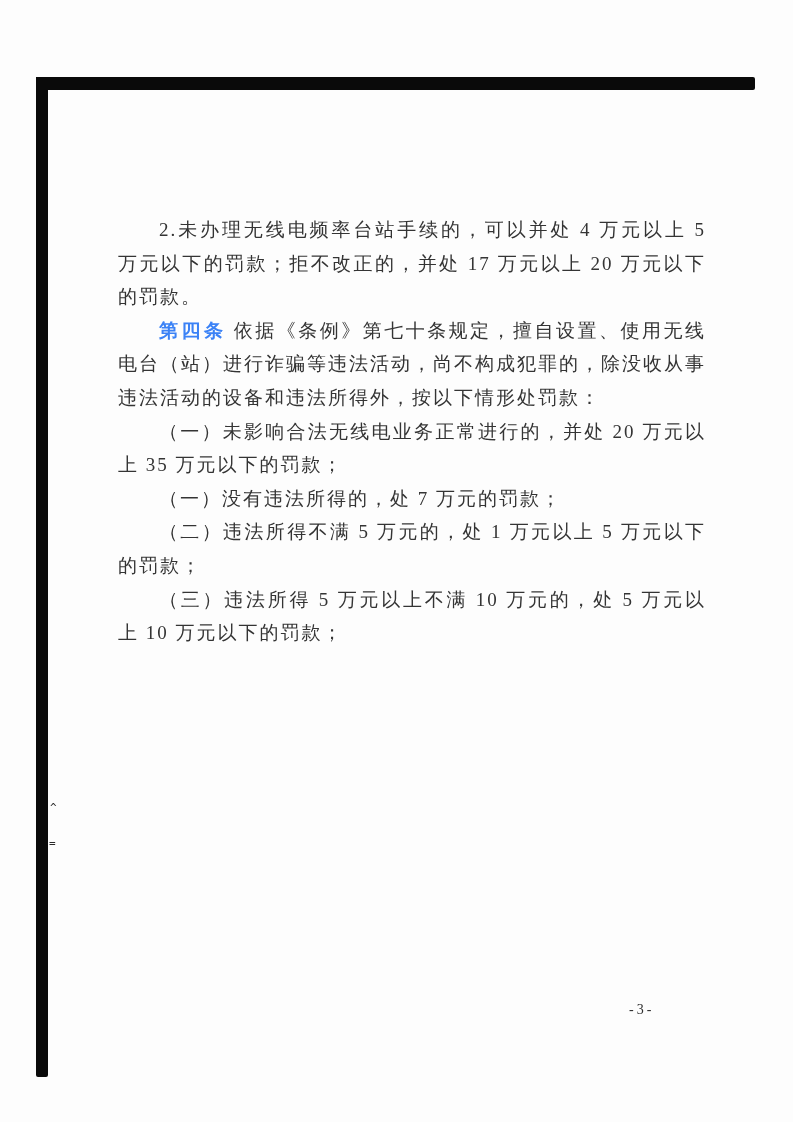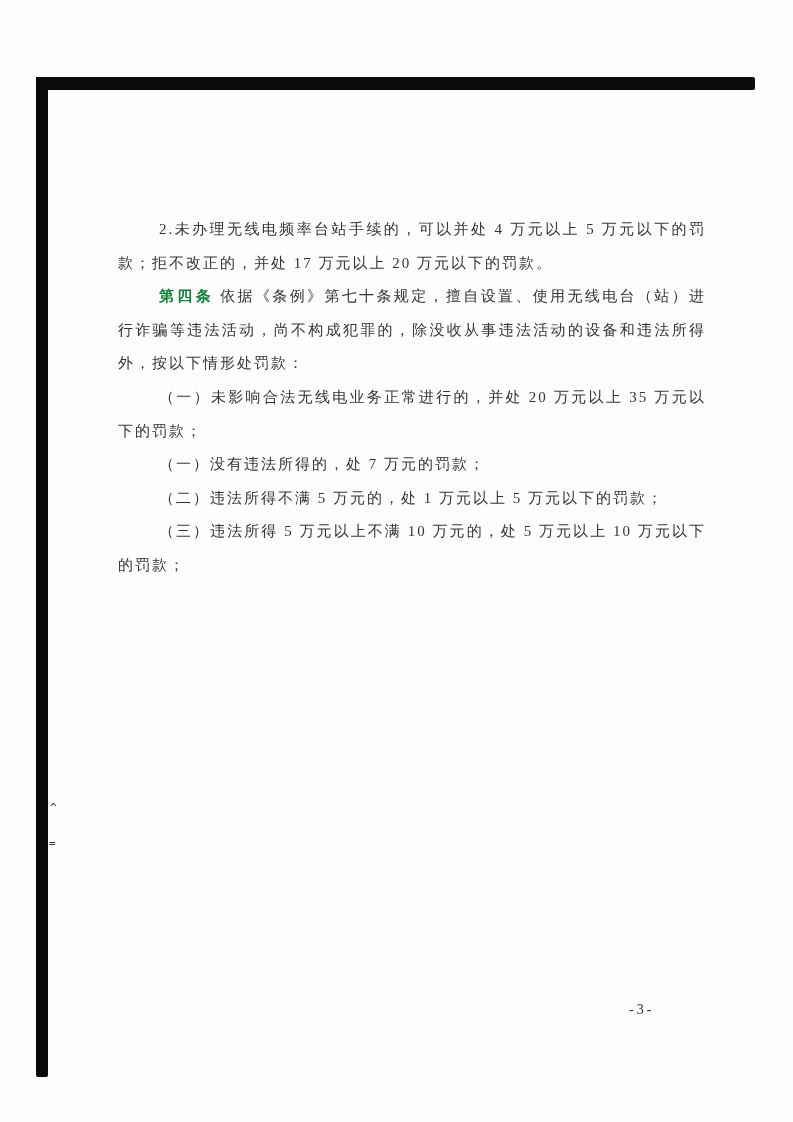--- a/index.html
+++ b/index.html
@@ -48,35 +48,35 @@
   }
   .scan-mark-caret { left: 50px; top: 802px; }
   .scan-mark-equals { left: 49px; top: 838px; }
   
   .content {
     position: absolute;
     left: 118px;
     top: 213px;
     width: 588px;
     color: #343434;
-    font-size: 15px;
+    font-size: 19px;
     line-height: 33.6px;
     letter-spacing: 2px;
     text-align: justify;
     text-justify: inter-character;
   }
   .para {
     margin: 0;
     padding: 0;
     text-indent: 41px;
   }
   .para b {
     font-weight: bold;
     letter-spacing: 3px;
-    color: #15803d;
+    color: #3b82f6;
   }
   .page-number {
     position: absolute;
     left: 629px;
     top: 1002px;
     font-size: 14px;
     letter-spacing: 3px;
     color: #2e2e2e;
   }
 </style>

